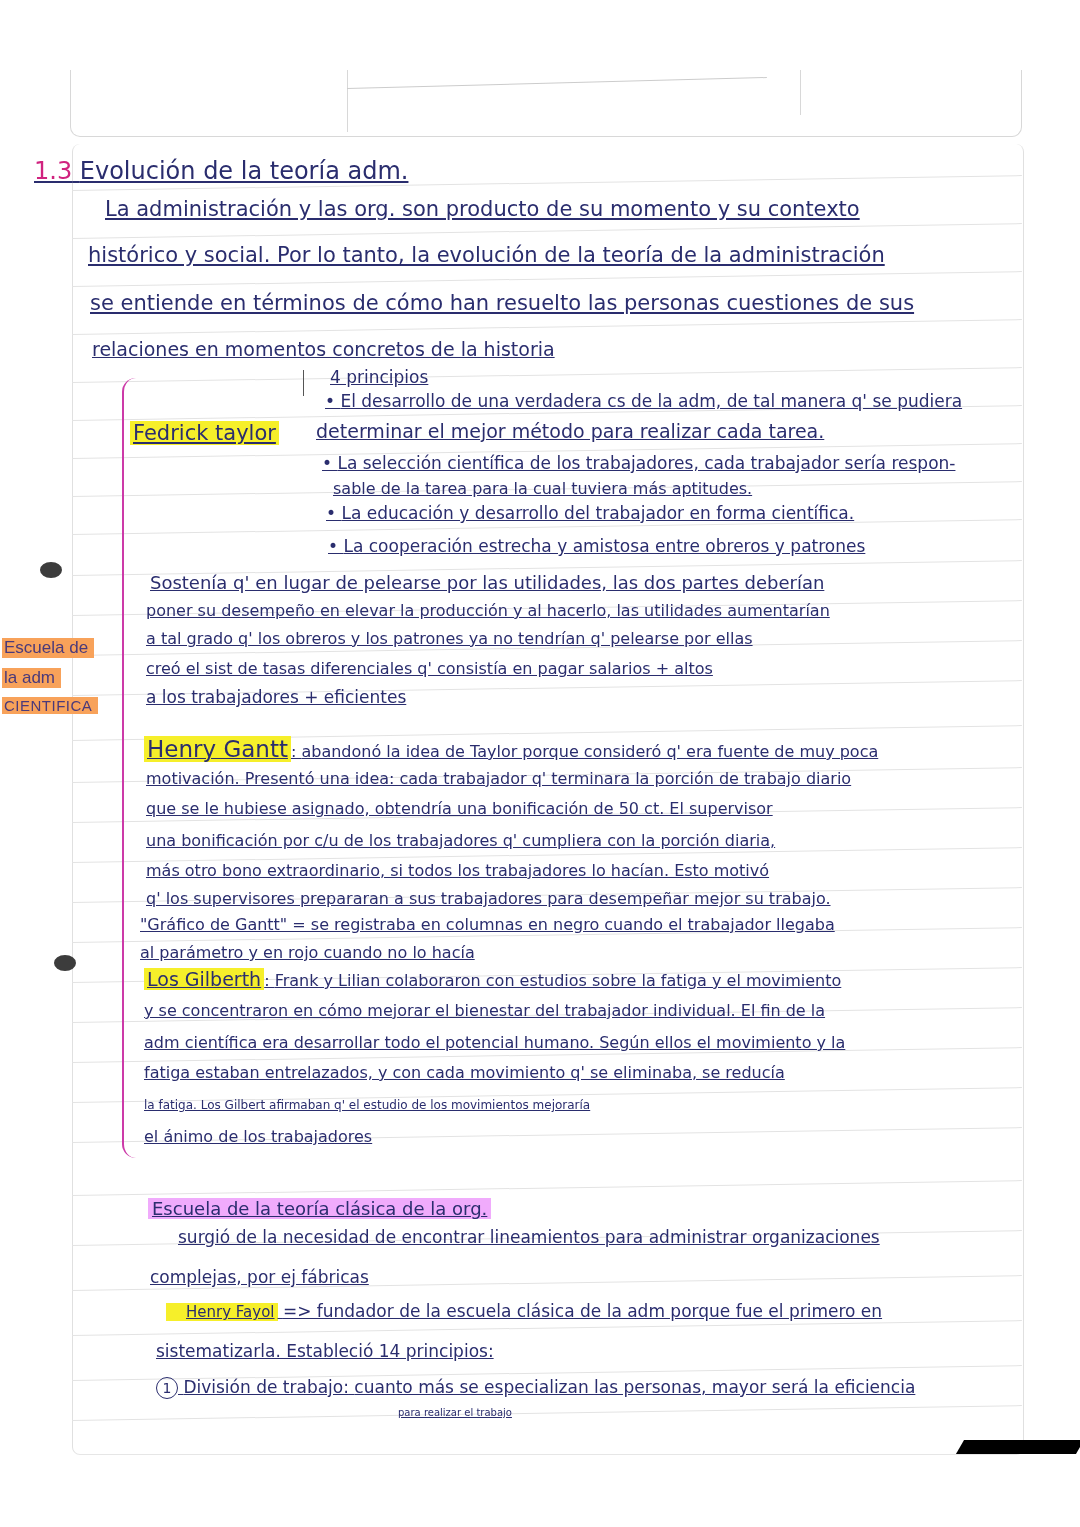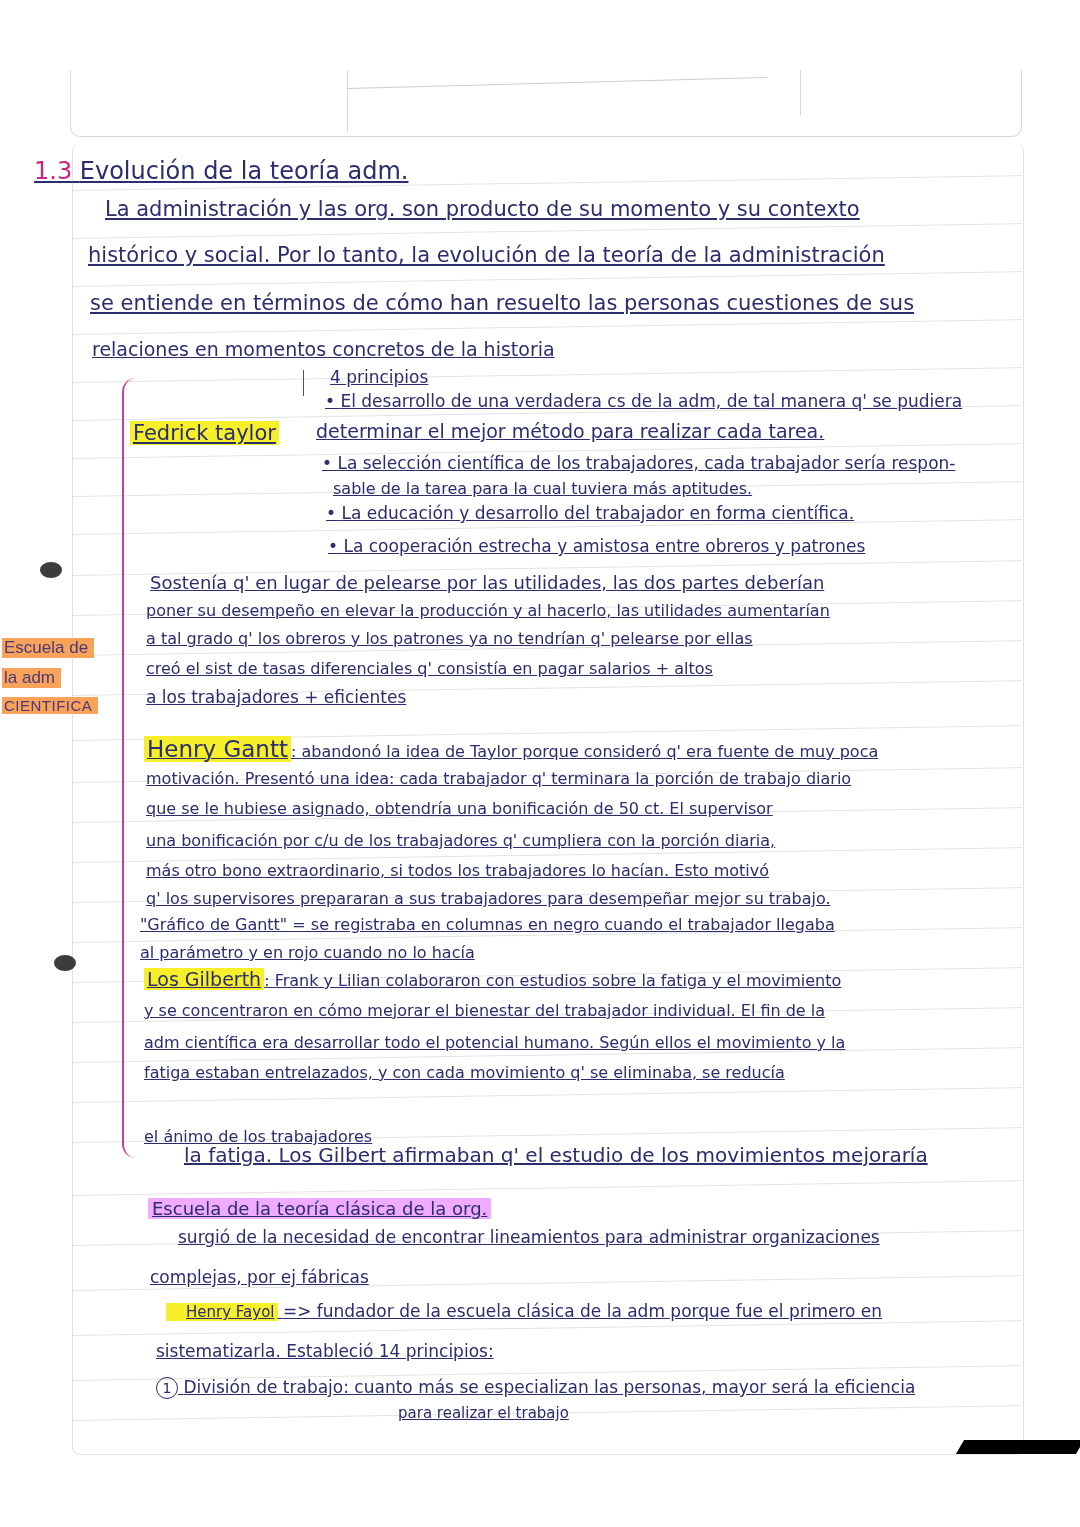--- a/index.html
+++ b/index.html
@@ -117,33 +117,33 @@
 <div class="line ink" style="left:140px;top:914px;font-size:16px;">"Gráfico de Gantt" = se registraba en columnas en negro cuando el trabajador llegaba</div>
 <div class="line ink" style="left:140px;top:942px;font-size:16px;">al parámetro y en rojo cuando no lo hacía</div>
 
 <div class="line ink" style="left:144px;top:968px;font-size:16px;">
   <span class="hl-yellow" style="font-size:19px;">Los Gilberth</span>:
   <span>Frank y Lilian colaboraron con estudios sobre la fatiga y el movimiento</span>
 </div>
 <div class="line ink" style="left:144px;top:1000px;font-size:16px;">y se concentraron en cómo mejorar el bienestar del trabajador individual. El fin de la</div>
 <div class="line ink" style="left:144px;top:1032px;font-size:16px;">adm científica era desarrollar todo el potencial humano. Según ellos el movimiento y la</div>
 <div class="line ink" style="left:144px;top:1062px;font-size:16px;">fatiga estaban entrelazados, y con cada movimiento q' se eliminaba, se reducía</div>
-<div class="line ink" style="left:144px;top:1144px;font-size:20px;margin-left:40px;">la fatiga. Los Gilbert afirmaban q' el estudio de los movimientos mejoraría</div>
+<div class="line ink" style="left:144px;top:1094px;font-size:12px;">la fatiga. Los Gilbert afirmaban q' el estudio de los movimientos mejoraría</div>
 <div class="line ink" style="left:144px;top:1126px;font-size:16px;">el ánimo de los trabajadores</div>
 
 <div class="line ink" style="left:148px;top:1198px;font-size:18px;">
   <span class="hl-orange">Escuela de la teoría clásica de la org.</span>
 </div>
 <div class="line ink" style="left:178px;top:1226px;font-size:17px;">surgió de la necesidad de encontrar lineamientos para administrar organizaciones</div>
 <div class="line ink" style="left:150px;top:1266px;font-size:17px;">complejas, por ej fábricas</div>
 <div class="line ink" style="left:166px;top:1300px;font-size:17px;">
   <span class="hl-yellow" style="font-size:15px;padding-left:20px;">Henry Fayol</span>
   <span>=&gt; fundador de la escuela clásica de la adm porque fue el primero en</span>
 </div>
 <div class="line ink" style="left:156px;top:1340px;font-size:17px;">sistematizarla. Estableció 14 principios:</div>
 <div class="line ink" style="left:156px;top:1376px;font-size:17px;">
   <span class="circled">1</span>
   <span>División de trabajo:</span>
   <span>cuanto más se especializan las personas, mayor será la eficiencia</span>
 </div>
-<div class="line ink" style="left:398px;top:1402px;font-size:15px;">para realizar el trabajo</div>
+<div class="line ink" style="left:398px;top:1402px;font-size:10px;">para realizar el trabajo</div>
 
 <div class="shadow"></div>
 
 </body></html>

